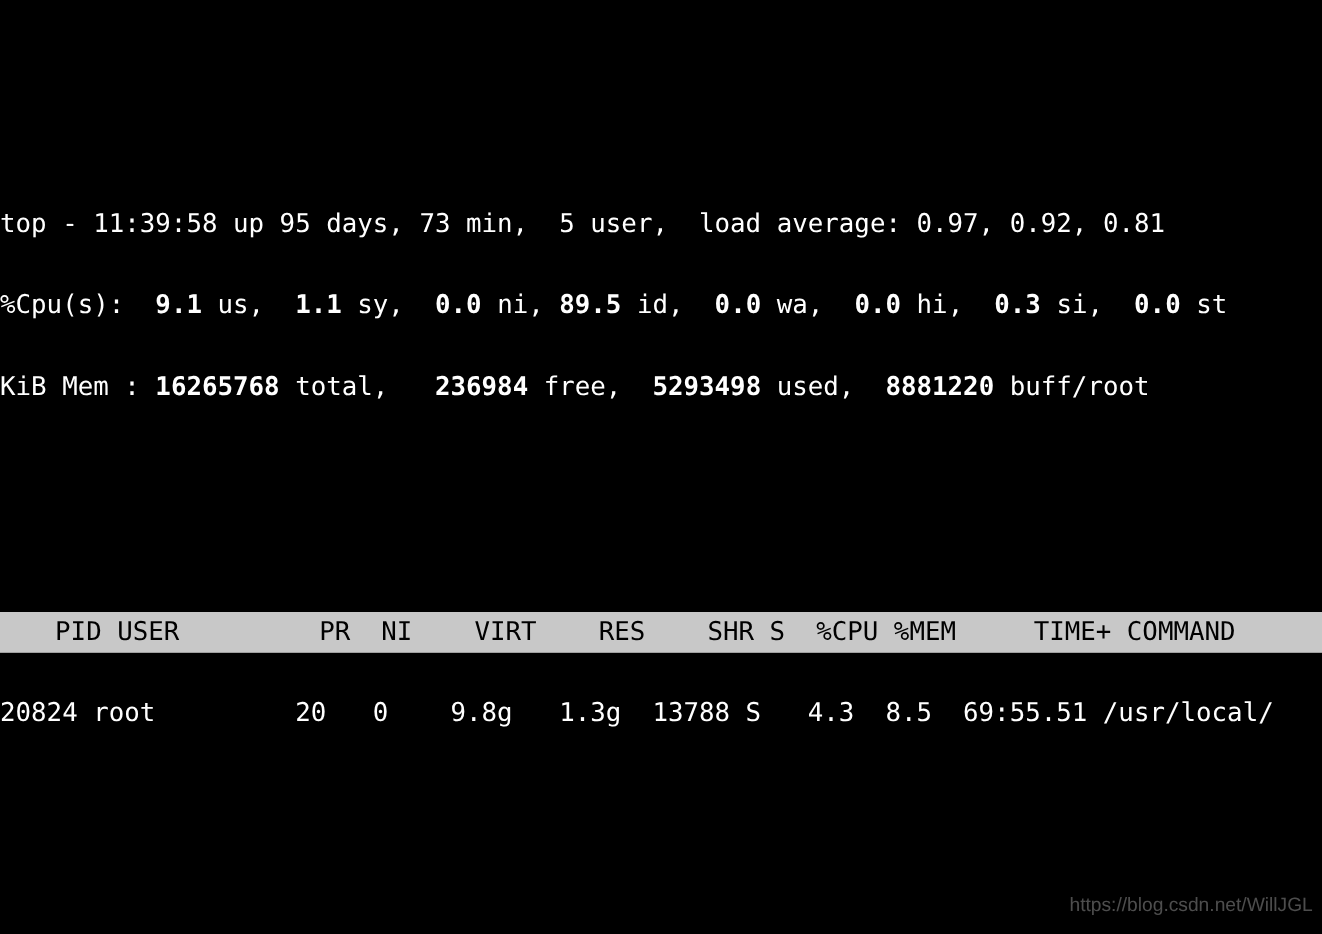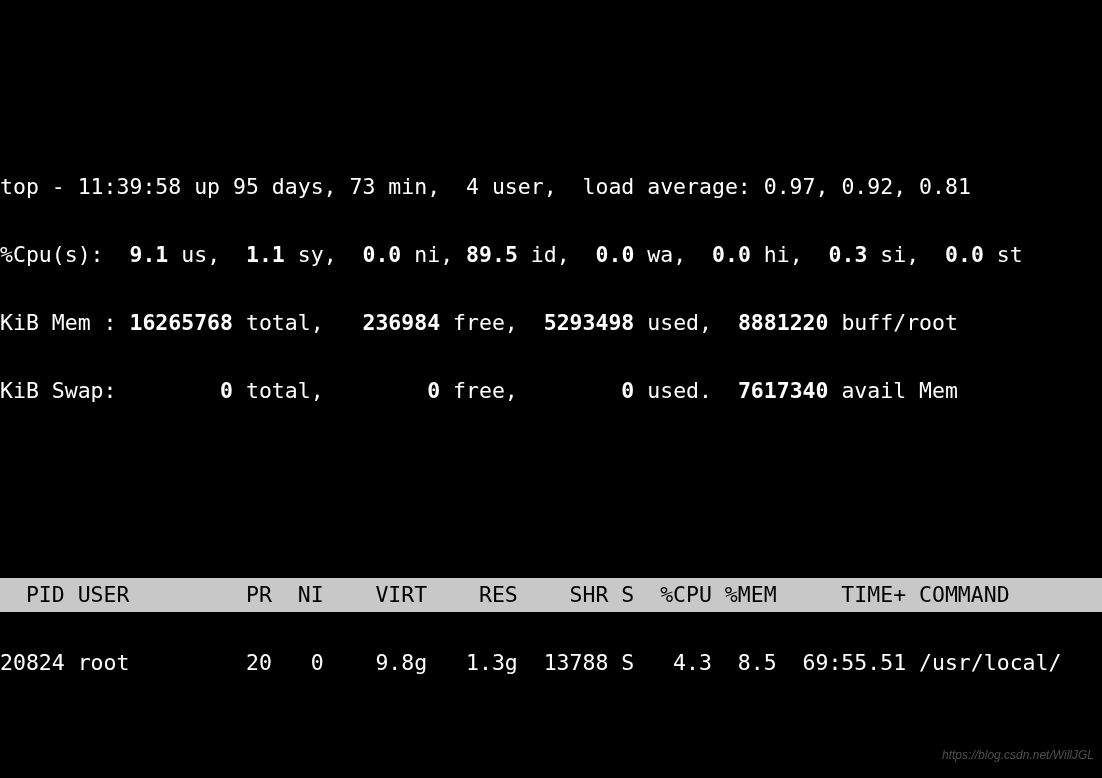--- a/index.html
+++ b/index.html
@@ -14,44 +14,43 @@
     overflow: hidden;
     white-space: pre;
     letter-spacing: 0px;
   }
   .summary { padding: 0; }
   .bold { font-weight: bold; }
   .header-row {
     background: #c8c8c8;
     color: #000;
     font-weight: normal;
+    padding-left: 20px;
   }
   .proc-table { }
   .watermark {
     position: absolute;
     right: 8px;
     bottom: 6px;
-    font-size: 12px;
+    font-size: 16px;
     color: rgba(220,220,220,0.35);
     font-family: sans-serif;
     white-space: nowrap;
     letter-spacing: 0;
-    font-style: italic;
   }
 </style>
 </head>
 <body>
 
 
 
 <div class="summary">
-<div><span>top - </span><span>11:39:58</span><span> up </span><span>95 days, 73 min,  </span><span>4 user,  </span><span>load average: </span><span>0.97, 0.92, 0.81</span></div>
+<div><span>top - </span><span>11:39:58</span><span> up </span><span>95 days, 73 min,  </span><span>5 user,  </span><span>load average: </span><span>0.97, 0.92, 0.81</span></div>
 <div><span>%Cpu(s):  </span><span class="bold">9.1</span><span> us,  </span><span class="bold">1.1</span><span> sy,  </span><span class="bold">0.0</span><span> ni, </span><span class="bold">89.5</span><span> id,  </span><span class="bold">0.0</span><span> wa,  </span><span class="bold">0.0</span><span> hi,  </span><span class="bold">0.3</span><span> si,  </span><span class="bold">0.0</span><span> st</span></div>
 <div><span>KiB Mem : </span><span class="bold">16265768</span><span> total,   </span><span class="bold">236984</span><span> free,  </span><span class="bold">5293498</span><span> used,  </span><span class="bold">8881220</span><span> buff/root</span></div>
-<div><span>KiB Swap:        </span><span class="bold">0</span><span> total,        </span><span class="bold">0</span><span> free,        </span><span class="bold">0</span><span> used.  </span><span class="bold">7617340</span><span> avail Mem</span></div>
 <div> </div>
 </div>
 
 <div class="header-row" id="header-row">  PID USER         PR  NI    VIRT    RES    SHR S  %CPU %MEM     TIME+ COMMAND            </div>
 <div class="proc-table" id="proc-table"><div>20824 root         20   0    9.8g   1.3g  13788 S   4.3  8.5  69:55.51 /usr/local/</div></div>
 
 <div class="watermark">https://blog.csdn.net/WillJGL</div>
 
 
 

